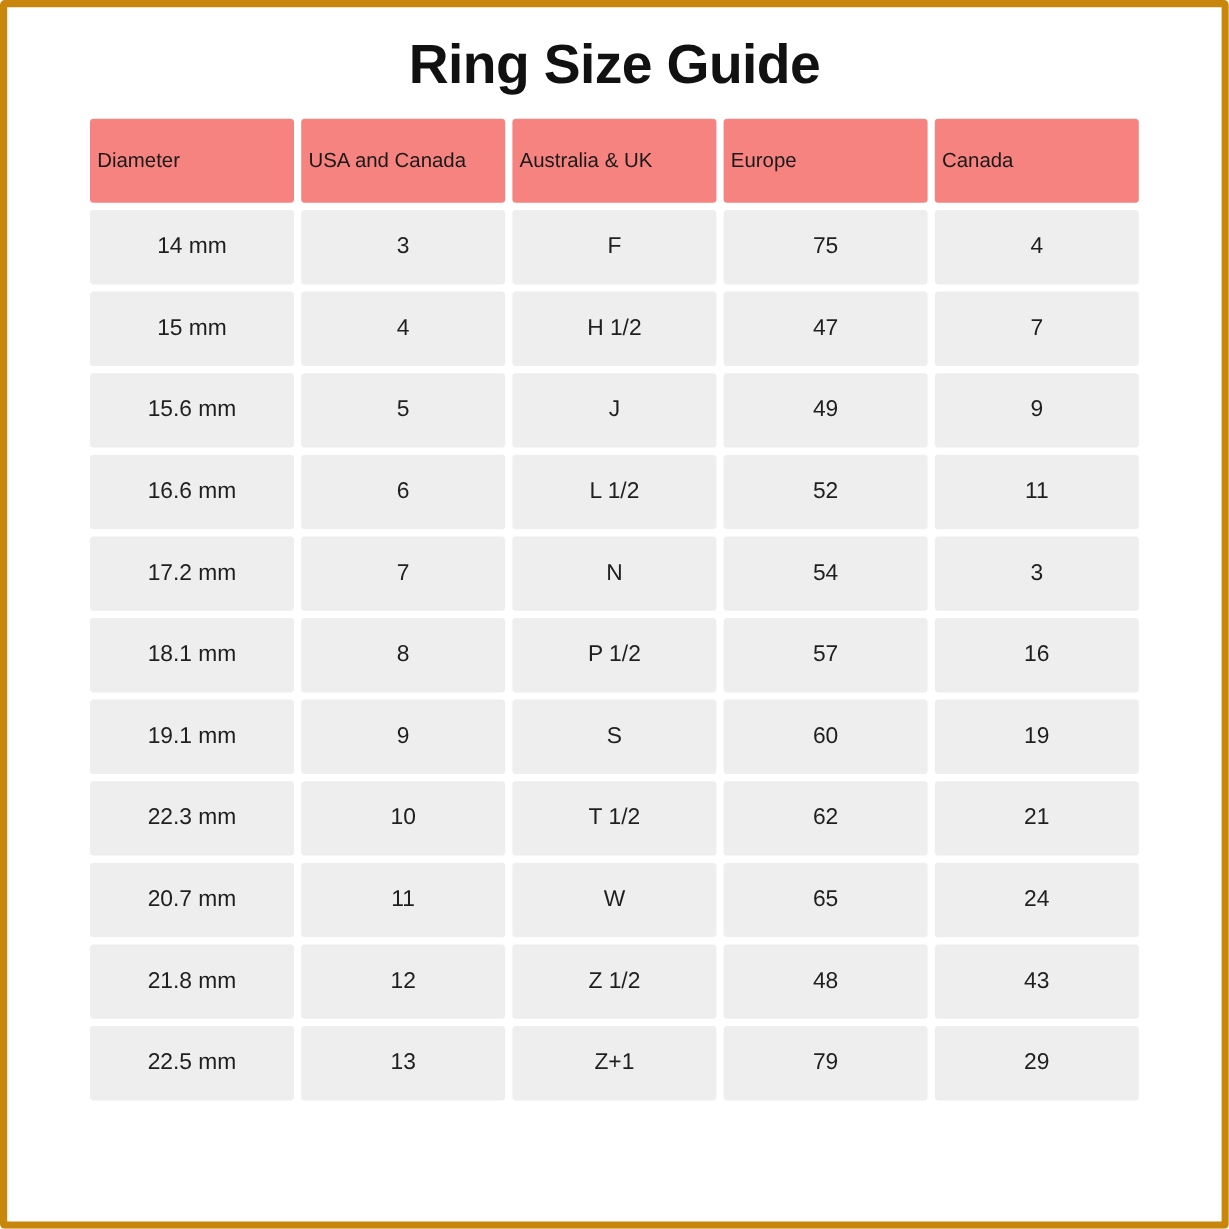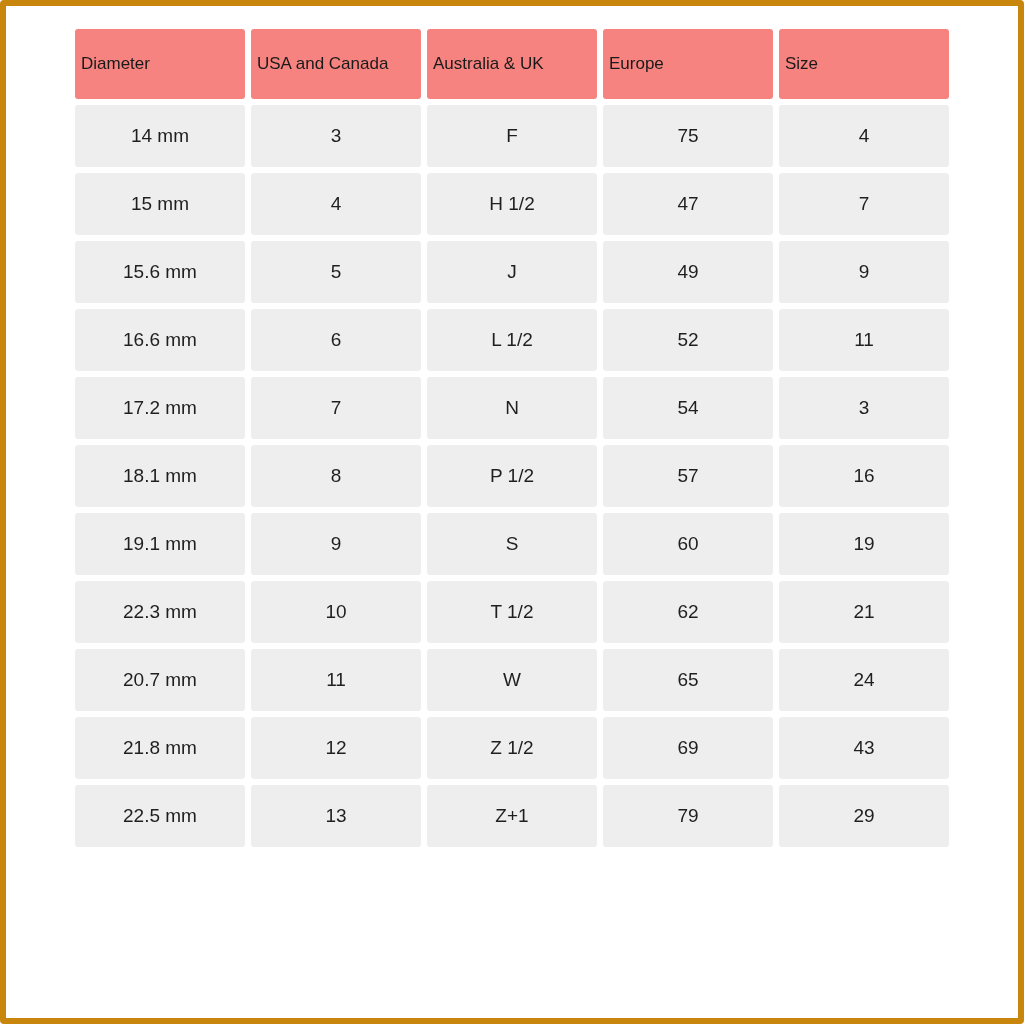--- a/index.html
+++ b/index.html
@@ -70,29 +70,30 @@
   td.diameter-cell {
     font-size: 19px;
   }
 </style>
 </head>
 <body>
 
 <div class="page">
   <div class="page-inner">
 
+    <h1 class="title">Ring Size Guide</h1>
 
     <table class="size-table">
       <thead>
         <tr>
           <th>Diameter</th>
           <th>USA and Canada</th>
           <th>Australia &amp; UK</th>
           <th>Europe</th>
-          <th>Size</th>
+          <th>Canada</th>
         </tr>
       </thead>
       <tbody>
         <tr>
           <td class="diameter-cell">14 mm</td>
           <td>3</td>
           <td>F</td>
           <td>75</td>
           <td>4</td>
         </tr>
@@ -149,21 +150,21 @@
           <td class="diameter-cell">20.7 mm</td>
           <td>11</td>
           <td>W</td>
           <td>65</td>
           <td>24</td>
         </tr>
         <tr>
           <td class="diameter-cell">21.8 mm</td>
           <td>12</td>
           <td>Z 1/2</td>
-          <td>69</td>
+          <td>48</td>
           <td>43</td>
         </tr>
         <tr>
           <td class="diameter-cell">22.5 mm</td>
           <td>13</td>
           <td>Z+1</td>
           <td>79</td>
           <td>29</td>
         </tr>
       </tbody>

